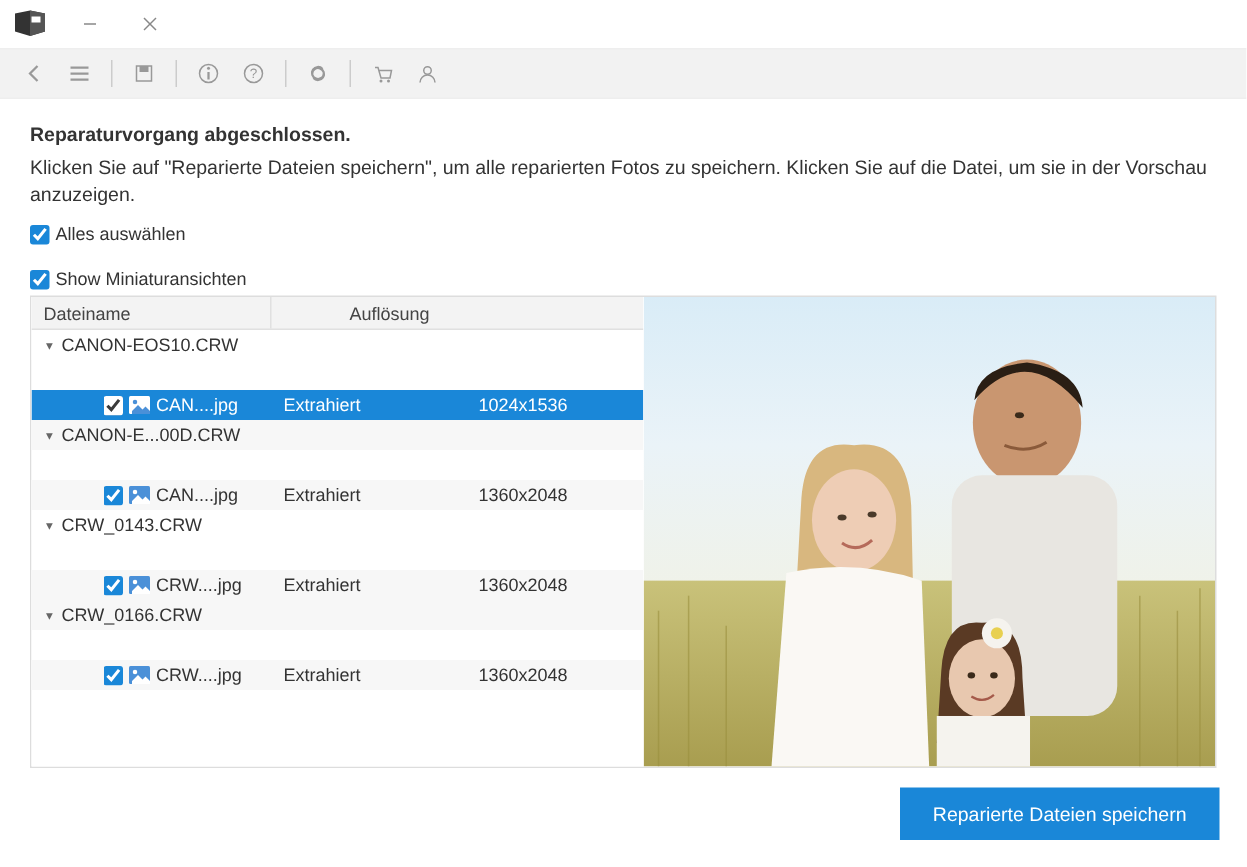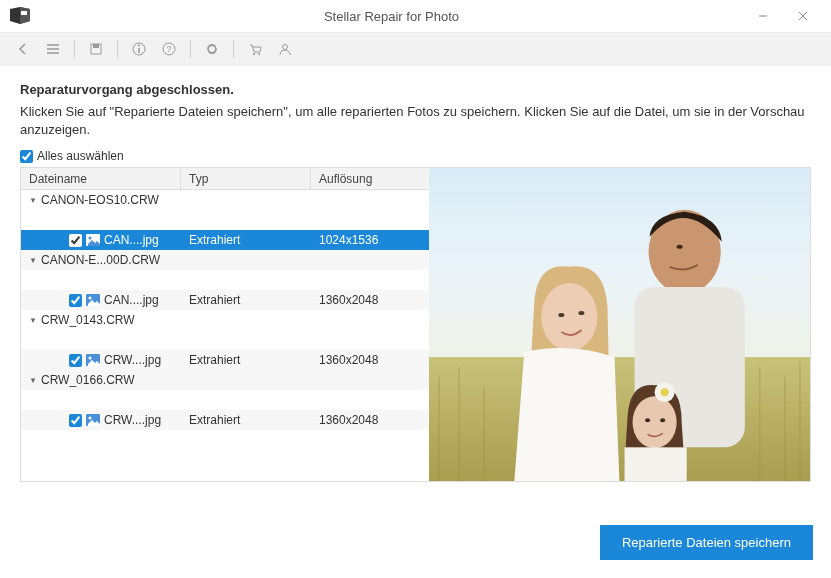--- a/index.html
+++ b/index.html
@@ -16,21 +16,21 @@
 .status-sub { font-size: 13px; line-height: 1.4; margin-bottom: 10px; }
 .checks { display: flex; gap: 16px; margin-bottom: 4px; font-size: 12px; flex-direction: column; }
 .checks label { display: flex; align-items: center; gap: 4px; cursor: pointer; }
 .checks input { accent-color: #1a87d8; }
 .panel { border: 1px solid #ddd; height: 315px; display: flex; }
 .tree { width: 408px; height: 100%; overflow: auto; background: #fff; }
 .thead { display: flex; background: #f3f3f3; border-bottom: 1px solid #e0e0e0; height: 22px; }
 .th { font-size: 12px; color: #444; display: flex; align-items: center; padding: 0 8px; border-right: 1px solid #e0e0e0; }
 .th.name { width: 160px; }
 .th.type { width: 130px; }
-.th.res { flex: 1; border-right: none; }
+.th.res { flex: 1; border-right: none; margin-left: 44px; }
 .row { display: flex; align-items: center; height: 20px; font-size: 12px; }
 .row .cell-name { width: 160px; display: flex; align-items: center; overflow: hidden; white-space: nowrap; }
 .row .cell-type { width: 130px; padding-left: 8px; }
 .row .cell-res { flex: 1; padding-left: 8px; }
 .row.parent { background: #fff; }
 .row.parent.alt { background: #f7f7f7; }
 .row.child.selected { background: #1a87d8; color: #fff; }
 .row.child { background: #f7f7f7; margin-top: 20px; }
 .expander { width: 12px; display: inline-flex; justify-content: center; margin-left: 6px; margin-right: 2px; color: #666; font-size: 9px; }
 .chk { margin: 0 4px; accent-color: #1a87d8; }
@@ -46,21 +46,20 @@
 <body>
 
 <div class="titlebar">
   <span class="logo">
     <svg viewBox="0 0 24 20">
         <polygon points="2,3 12,1 22,3 22,15 12,18 2,15" fill="#333"></polygon>
         <polygon points="12,1 22,3 22,15 12,18" fill="#555"></polygon>
         <rect x="13" y="5" width="6" height="4" fill="#fff"></rect>
       </svg>
   </span>
-  <div class="title">Stellar Repair for Photo</div>
   <div class="winbtn">
       <svg width="12" height="12">
         <line x1="2" y1="6" x2="10" y2="6" stroke="#888" stroke-width="1"></line>
       </svg>
     </div>
   <div class="winbtn">
       <svg width="12" height="12">
         <line x1="2" y1="2" x2="10" y2="10" stroke="#888" stroke-width="1"></line>
         <line x1="10" y1="2" x2="2" y2="10" stroke="#888" stroke-width="1"></line>
       </svg>
@@ -126,27 +125,30 @@
 
 <div class="content">
   <div class="status-title">Reparaturvorgang abgeschlossen.</div>
   <div class="status-sub">Klicken Sie auf "Reparierte Dateien speichern", um alle reparierten Fotos zu speichern. Klicken Sie auf die Datei, um sie in der Vorschau anzuzeigen.</div>
 
   <div class="checks">
     <label>
         <input type="checkbox" checked="" style="">
         <span>Alles auswählen</span>
       </label>
+    <label>
+        <input type="checkbox" checked="" style="">
+        <span>Show Miniaturansichten</span>
+      </label>
   </div>
 
   <div class="panel">
     <div class="tree">
       <div class="thead">
         <div class="th name">Dateiname</div>
-        <div class="th type">Typ</div>
         <div class="th res">Auflösung</div>
       </div>
       <div id="tree-body">
           <div class="row parent">
             <div class="cell-name">
               <span class="expander">▾</span>
               <span>CANON-EOS10.CRW</span>
             </div>
             <div class="cell-type"></div>
             <div class="cell-res"></div>

